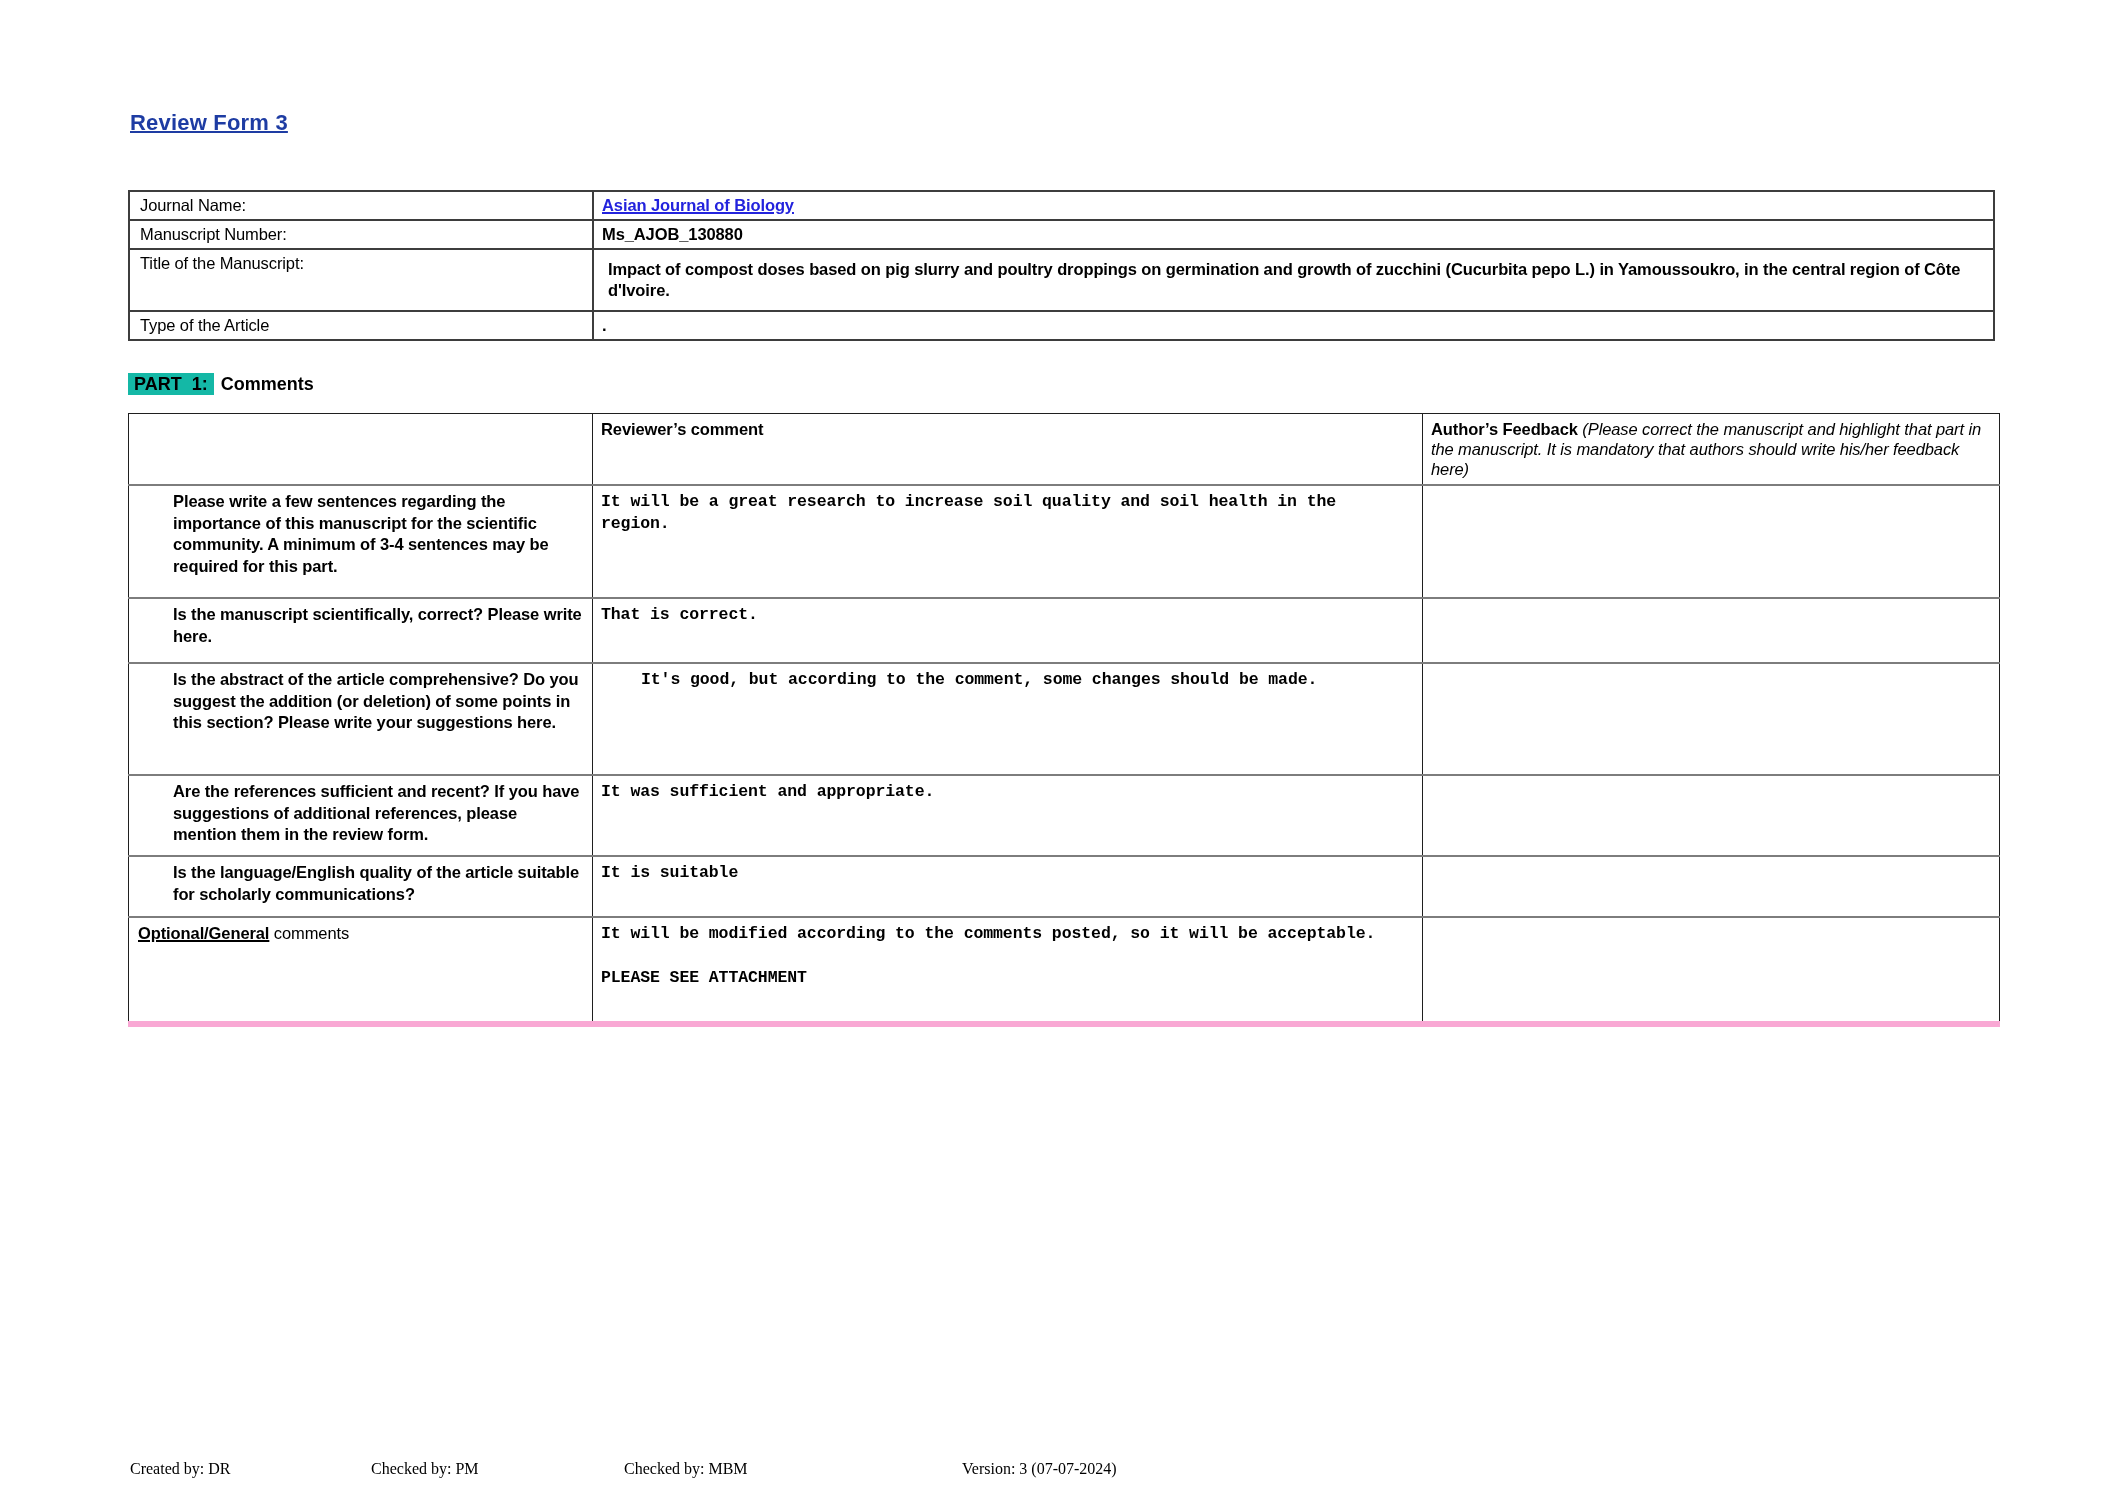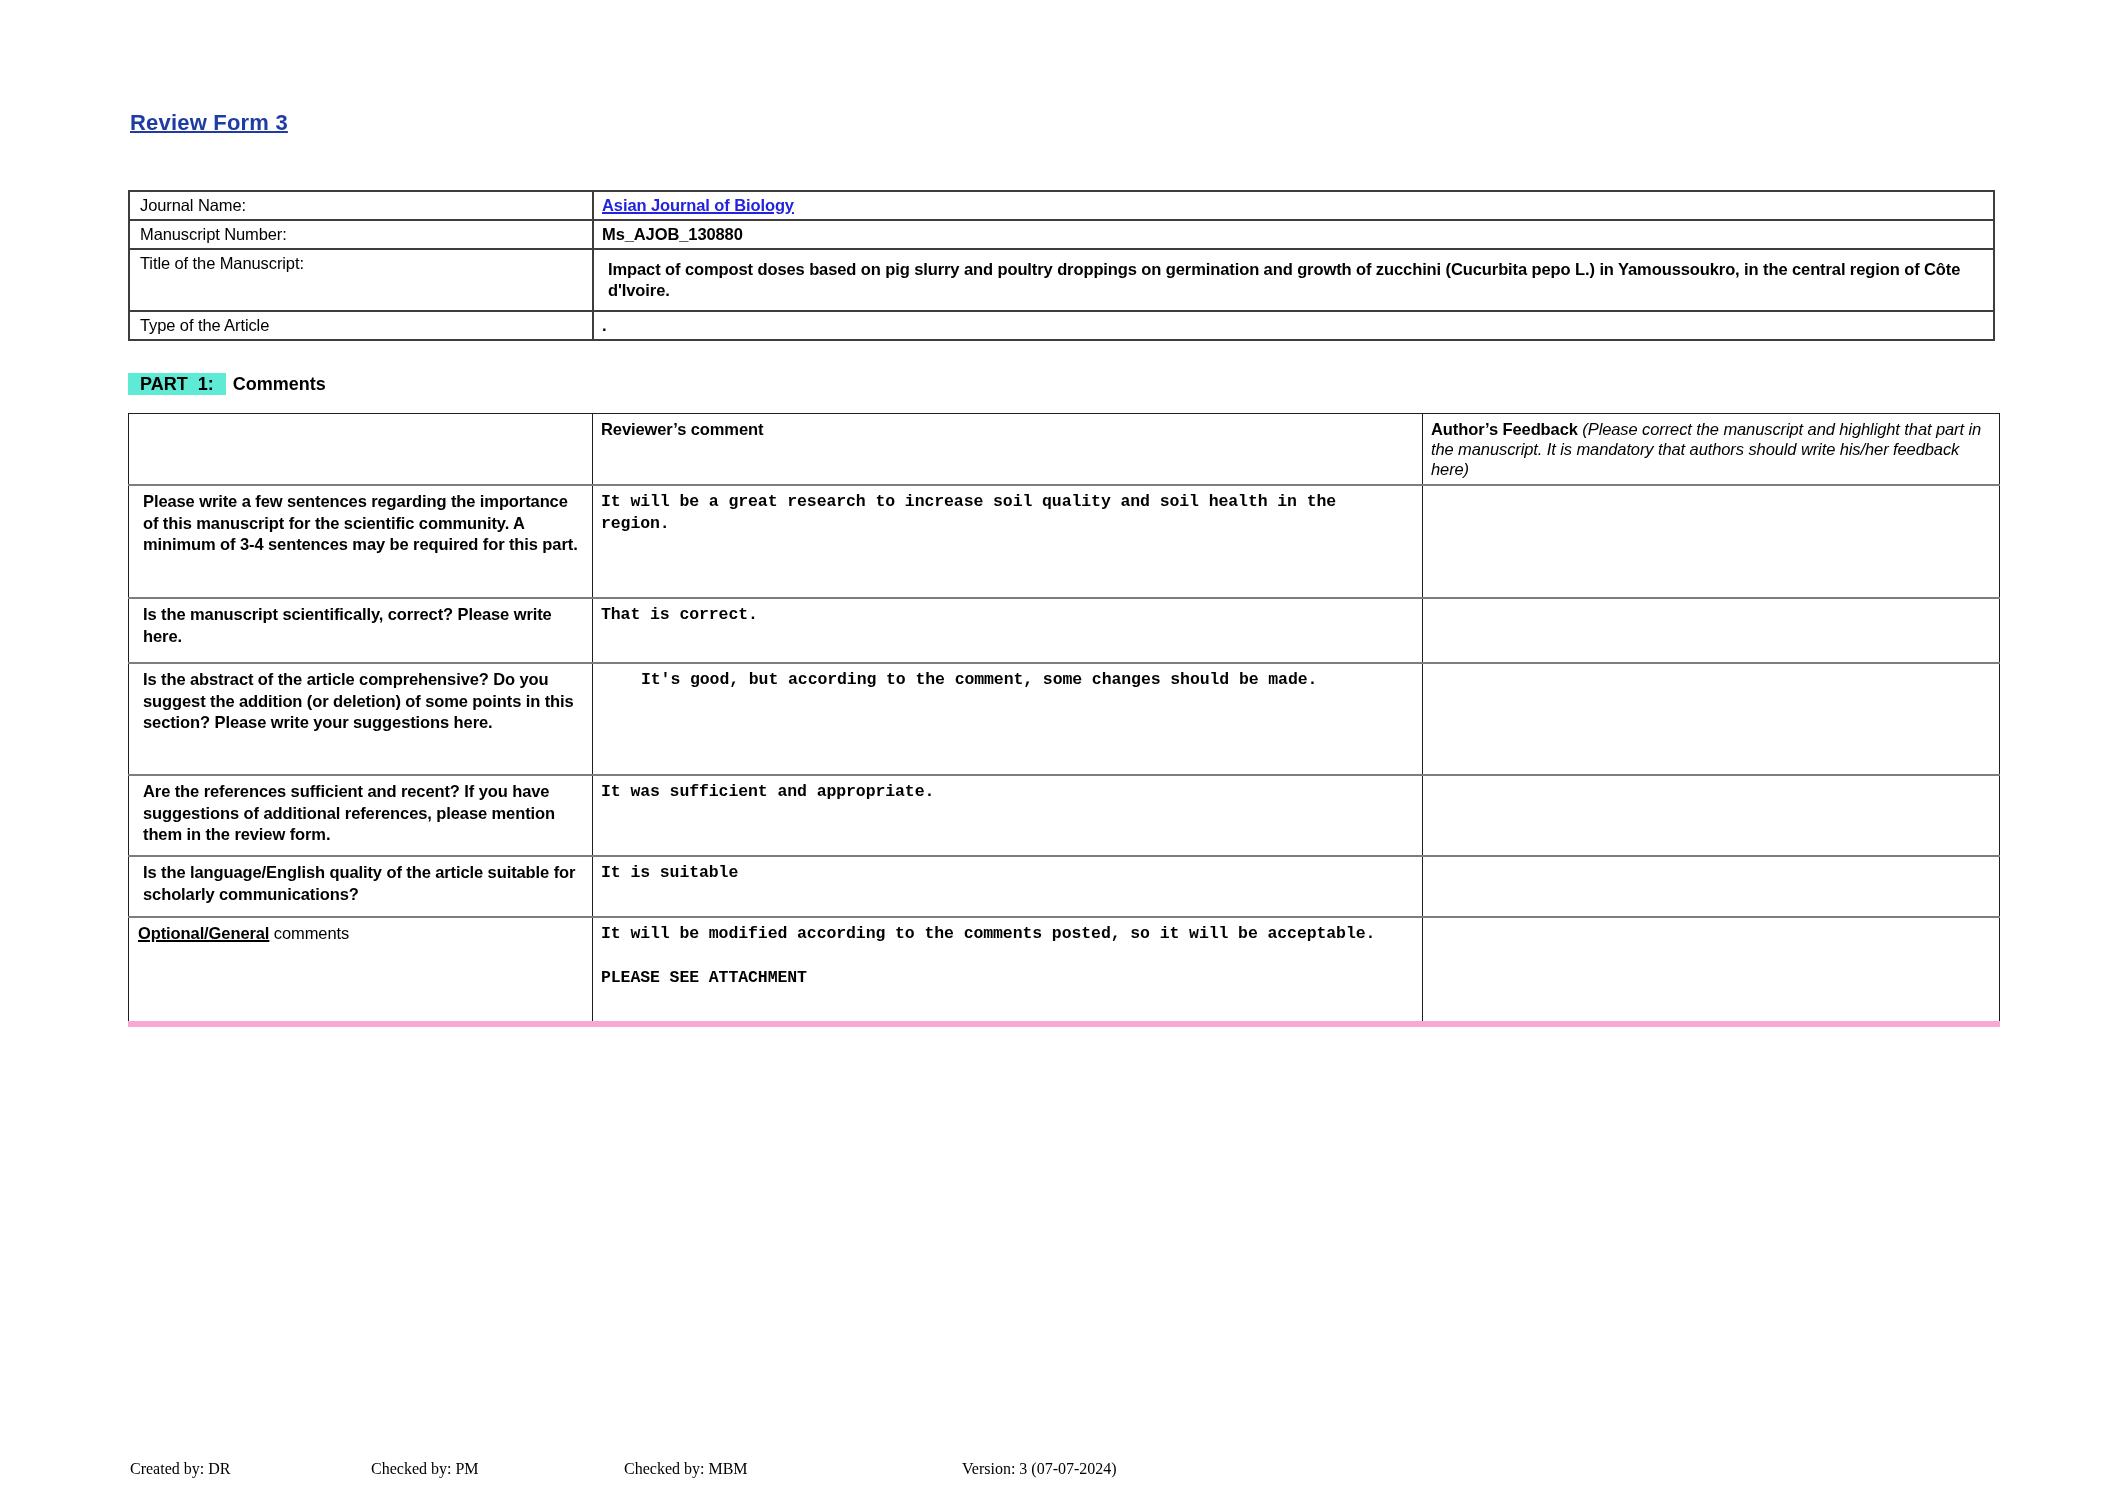--- a/index.html
+++ b/index.html
@@ -55,23 +55,23 @@
 
   
   .part1 {
     position: absolute;
     left: 128px; top: 372px;
     font-size: 18px;
     font-weight: bold;
     line-height: 25px;
   }
   .part1 .badge {
-    background: #5eead4;
+    background: #14b8a6;
     white-space: pre;
-    padding: 1px 12px;
+    padding: 1px 6px;
   }
   .part1 .part1-label { margin-left: 7px; }
 
   
   .comments-table {
     position: absolute;
     left: 128px; top: 413px;
     width: 1872px;
     border-collapse: collapse;
     table-layout: fixed;
@@ -83,21 +83,21 @@
     border: 1px solid #1f1f1f;
     vertical-align: top;
     padding: 5px 8px;
   }
   .comments-table tr.sep td { border-top: 2px solid #7d7d7d; }
   .comments-table tr.last td { border-bottom: 6px solid #f9a8d4; margin-top: 24px; }
   .comments-table td.hdr { font-weight: bold; line-height: 20px; }
   .comments-table td.hdr .note { font-weight: normal; font-style: italic; }
   .comments-table td.q {
     font-weight: bold;
-    padding-left: 14px;
+    padding-left: 44px;
     white-space: pre-line;
   }
   .comments-table td.c { font-weight: bold; font-family: Liberation Mono, monospace; }
   .comments-table td.c.indent { padding-left: 48px; }
   .comments-table td.q.no-indent { padding-left: 9px; }
   .q-underline { text-decoration: underline; text-decoration-thickness: 2px; }
   .q-rest { font-weight: normal; }
   .attach { margin-top: 22px; font-weight: bold; }
 
   

